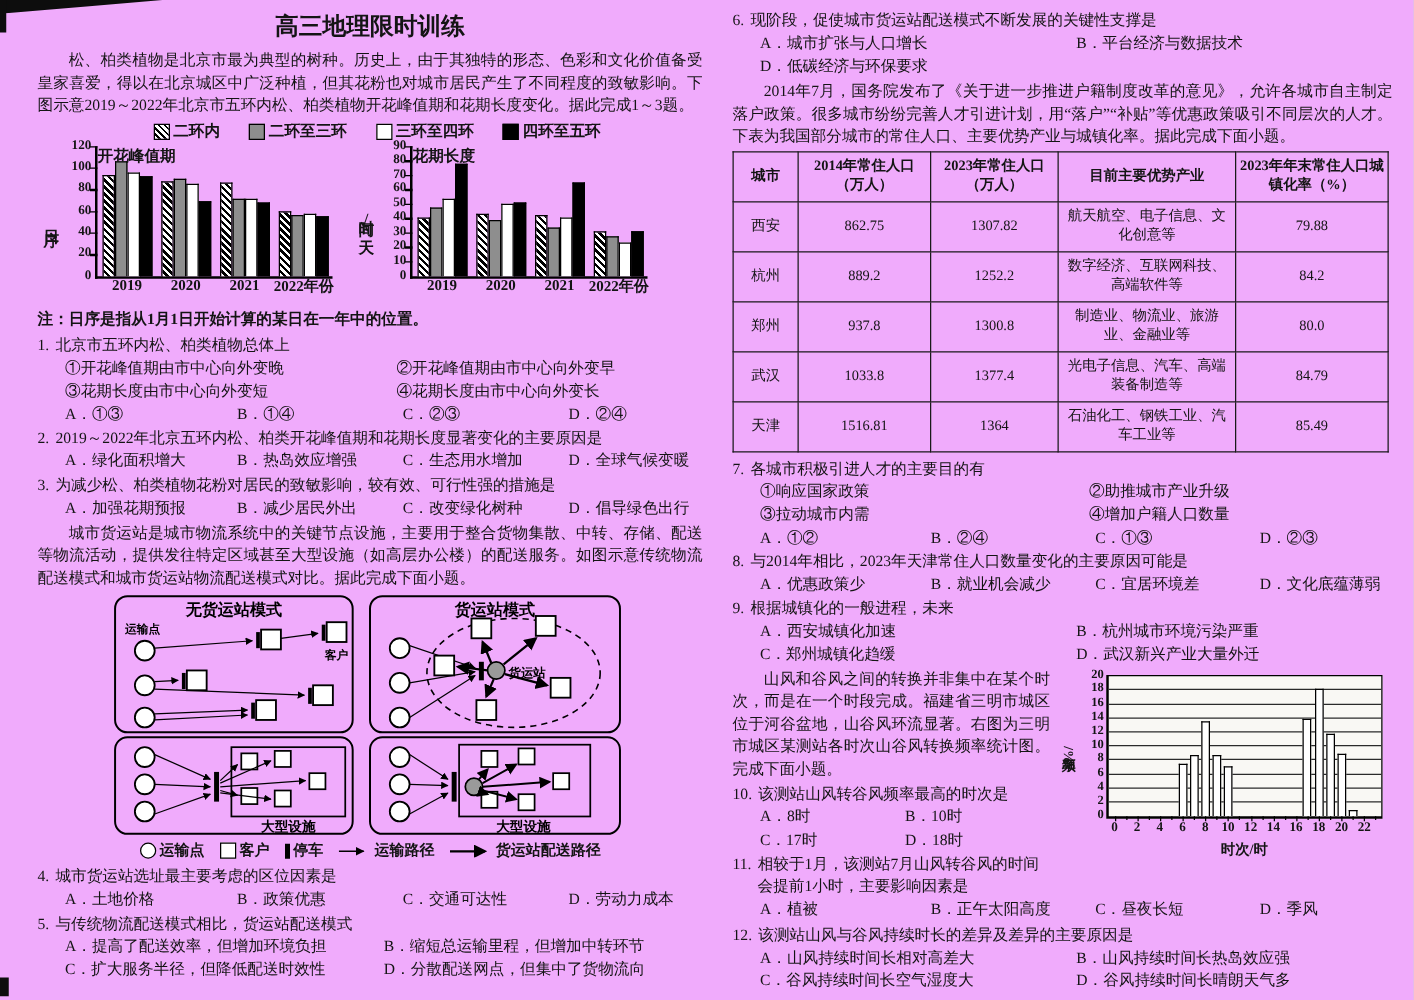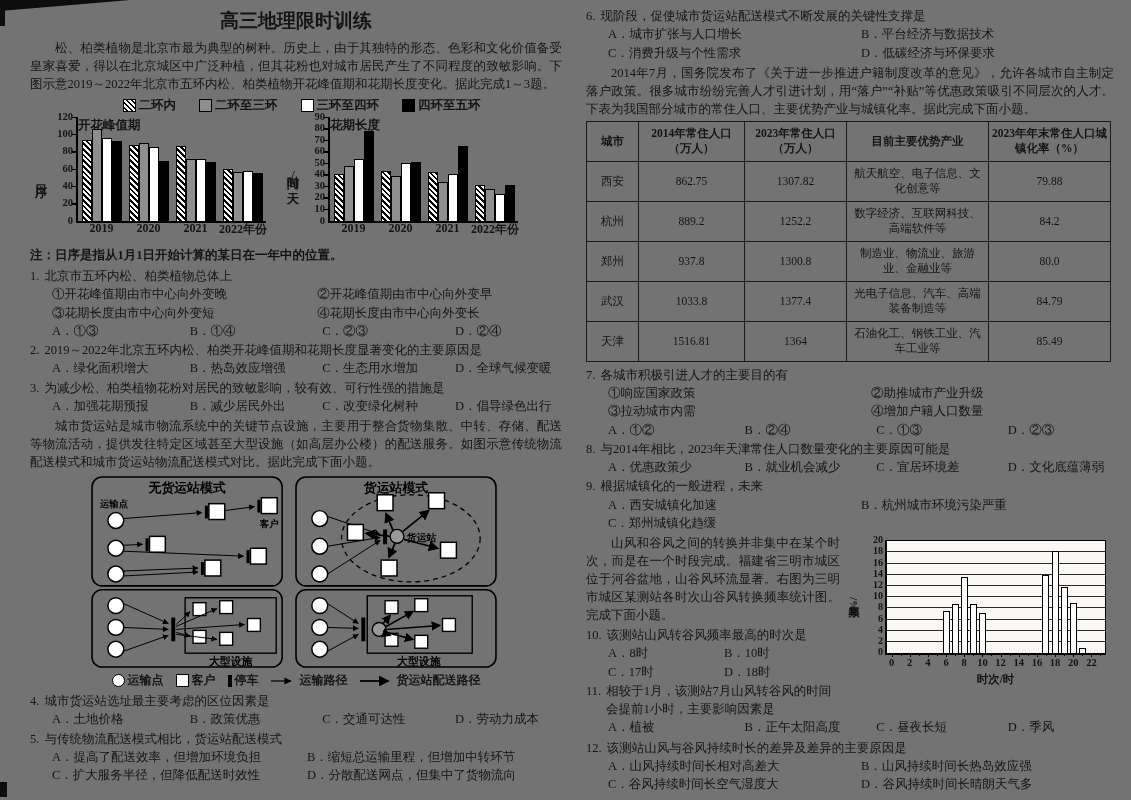--- a/index.html
+++ b/index.html
@@ -1,16 +1,16 @@
 <!DOCTYPE html>
 <html><head>
 <meta charset="utf-8">
 <style>
   html,body{margin:0;padding:0;background:#d8d5cf;}
-  .page{position:relative;width:1131px;height:800px;background:#737373;margin:0 auto;
+  .page{position:relative;width:1131px;height:800px;background:#f0abfc;margin:0 auto;
         font-family:"Liberation Serif","DejaVu Serif",serif;color:#141414;overflow:hidden;}
   .artifact-corner{position:absolute;left:0;top:0;width:130px;height:11px;background:#0d0d0d;
         clip-path:polygon(0 0,100% 0,55% 45%,0 100%);}
   .artifact-edge{position:absolute;left:0;top:0;width:5px;height:26px;background:#0d0d0d;}
   .artifact-dot{position:absolute;left:0;bottom:3px;width:7px;height:15px;background:#0d0d0d;}
 
   .col{position:absolute;top:6px;}
   .col-left{left:30px;width:532px;}
   .col-right{left:586px;width:528px;}
 
@@ -437,21 +437,20 @@
 
   <div class="col col-right">
     <div>
         <div class="q">
           <div class="qhead"><span class="qnum">6.</span><span class="qstem">现阶段，促使城市货运站配送模式不断发展的关键性支撑是</span></div>
           <div class="optrow cols2">
             <span class="opt">A．城市扩张与人口增长</span>
             <span class="opt">B．平台经济与数据技术</span>
           </div>
           <div class="optrow cols2">
-            <span class="opt">C．消费升级与个性需求</span>
             <span class="opt">D．低碳经济与环保要求</span>
           </div>
         </div>
       </div>
     <div class="para">2014年7月，国务院发布了《关于进一步推进户籍制度改革的意见》，允许各城市自主制定落户政策。很多城市纷纷完善人才引进计划，用“落户”“补贴”等优惠政策吸引不同层次的人才。下表为我国部分城市的常住人口、主要优势产业与城镇化率。据此完成下面小题。</div>
 
     <table class="city-table">
       <colgroup>
         <col style="width:52px">
           <col style="width:106px">
@@ -535,20 +534,21 @@
           </div>
         </div>
         <div class="q">
           <div class="qhead"><span class="qnum">9.</span><span class="qstem">根据城镇化的一般进程，未来</span></div>
           <div class="optrow cols2">
             <span class="opt">A．西安城镇化加速</span>
             <span class="opt">B．杭州城市环境污染严重</span>
           </div>
           <div class="optrow cols2">
             <span class="opt">C．郑州城镇化趋缓</span>
+            <span class="opt">D．武汉新兴产业大量外迁</span>
           </div>
         </div>
       </div>
 
     <div class="windwrap">
       <div class="windchart">
           <div class="wc-flex">
             <div class="wc-ylab">频率/%</div>
             <div class="wc-box">
               <div class="wc-area">

